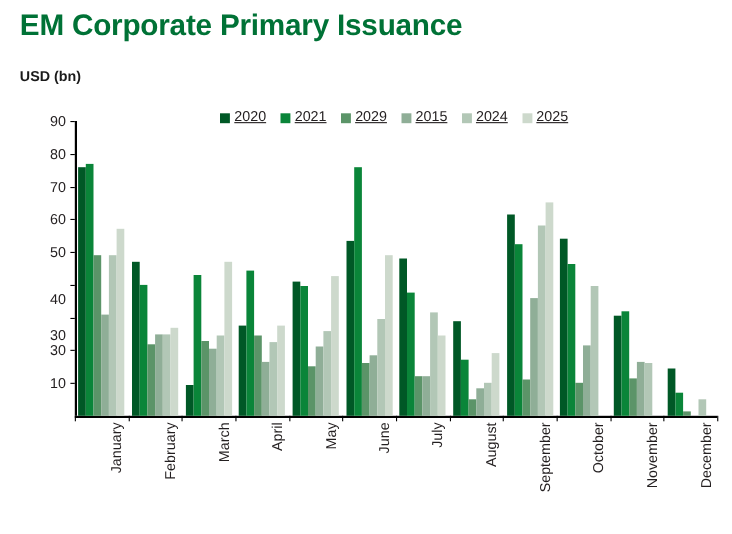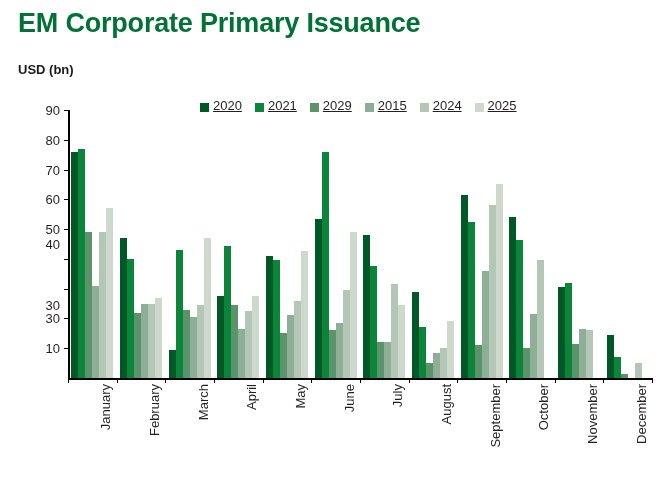--- a/index.html
+++ b/index.html
@@ -177,21 +177,21 @@
 
 <div id="plot-area">
   <div id="y-axis-line"></div>
   <div id="x-axis-line"></div>
 <div class="y-tick-label" style="top: 238.222px;">10</div>
     <div class="y-tick-mark" style="top: 238.222px;"></div>
     <div class="y-tick-label" style="top: 208.444px;">30</div>
     <div class="y-tick-mark" style="top: 208.444px;"></div>
     <div class="y-tick-label" style="top: 195px;">30</div>
     <div class="y-tick-mark" style="top: 178.667px;"></div>
-    <div class="y-tick-label" style="top: 134px;">40</div>
+    <div class="y-tick-label" style="top: 162px;">40</div>
     <div class="y-tick-mark" style="top: 148.889px;"></div>
     <div class="y-tick-label" style="top: 119.111px;">50</div>
     <div class="y-tick-mark" style="top: 119.111px;"></div>
     <div class="y-tick-label" style="top: 89.3333px;">60</div>
     <div class="y-tick-mark" style="top: 89.3333px;"></div>
     <div class="y-tick-label" style="top: 59.5556px;">70</div>
     <div class="y-tick-mark" style="top: 59.5556px;"></div>
     <div class="y-tick-label" style="top: 29.7778px;">80</div>
     <div class="y-tick-mark" style="top: 29.7778px;"></div>
     <div class="y-tick-label" style="top: 0px;">90</div>

